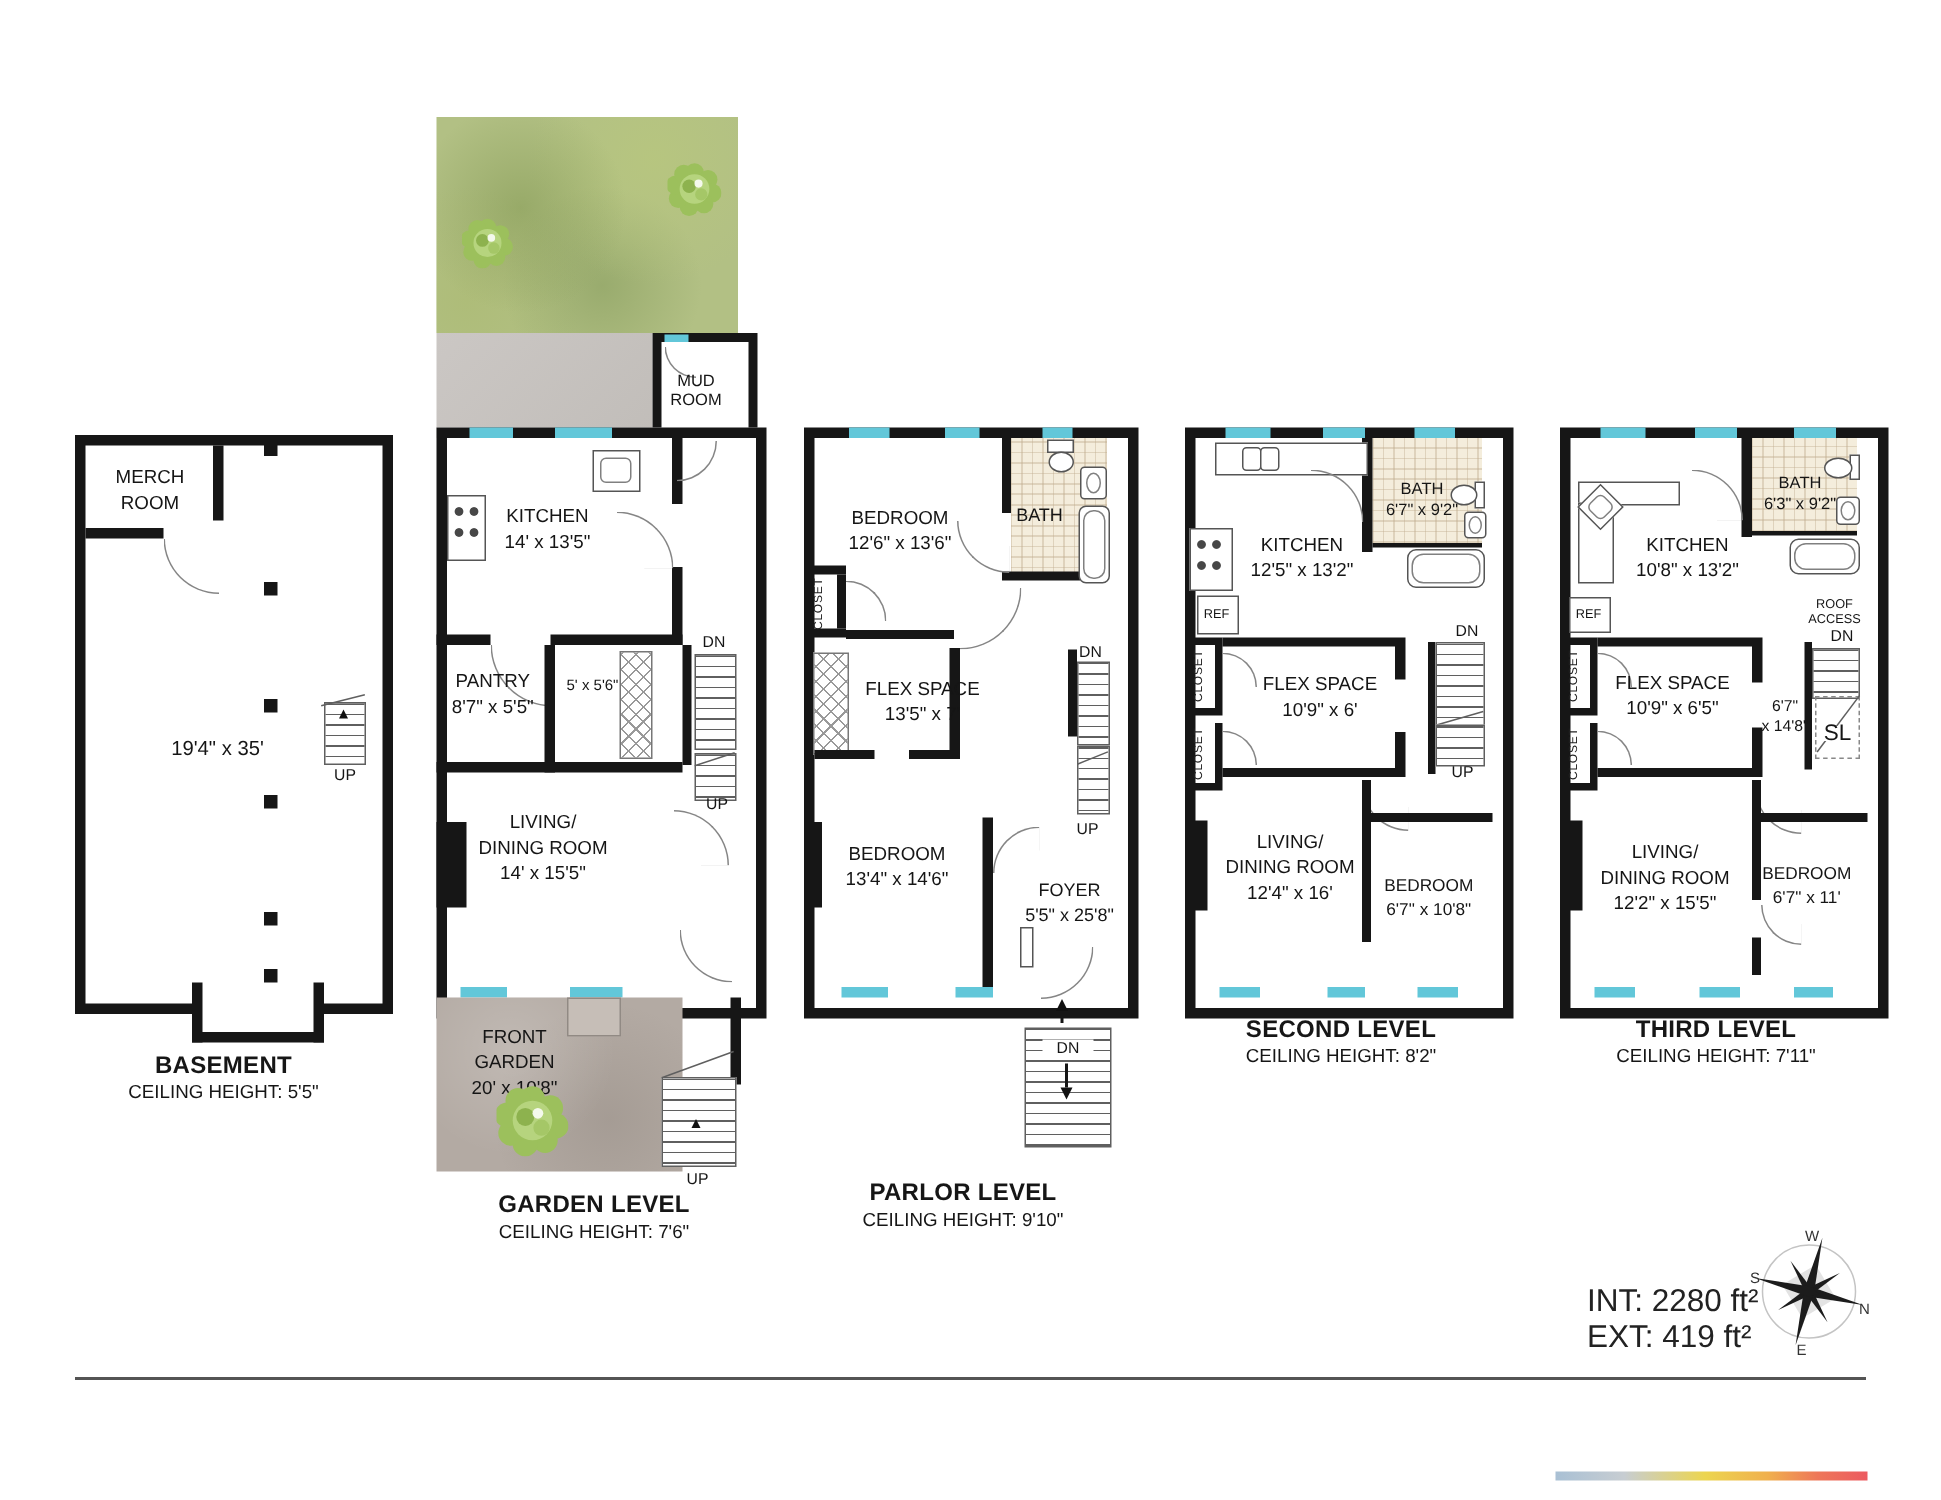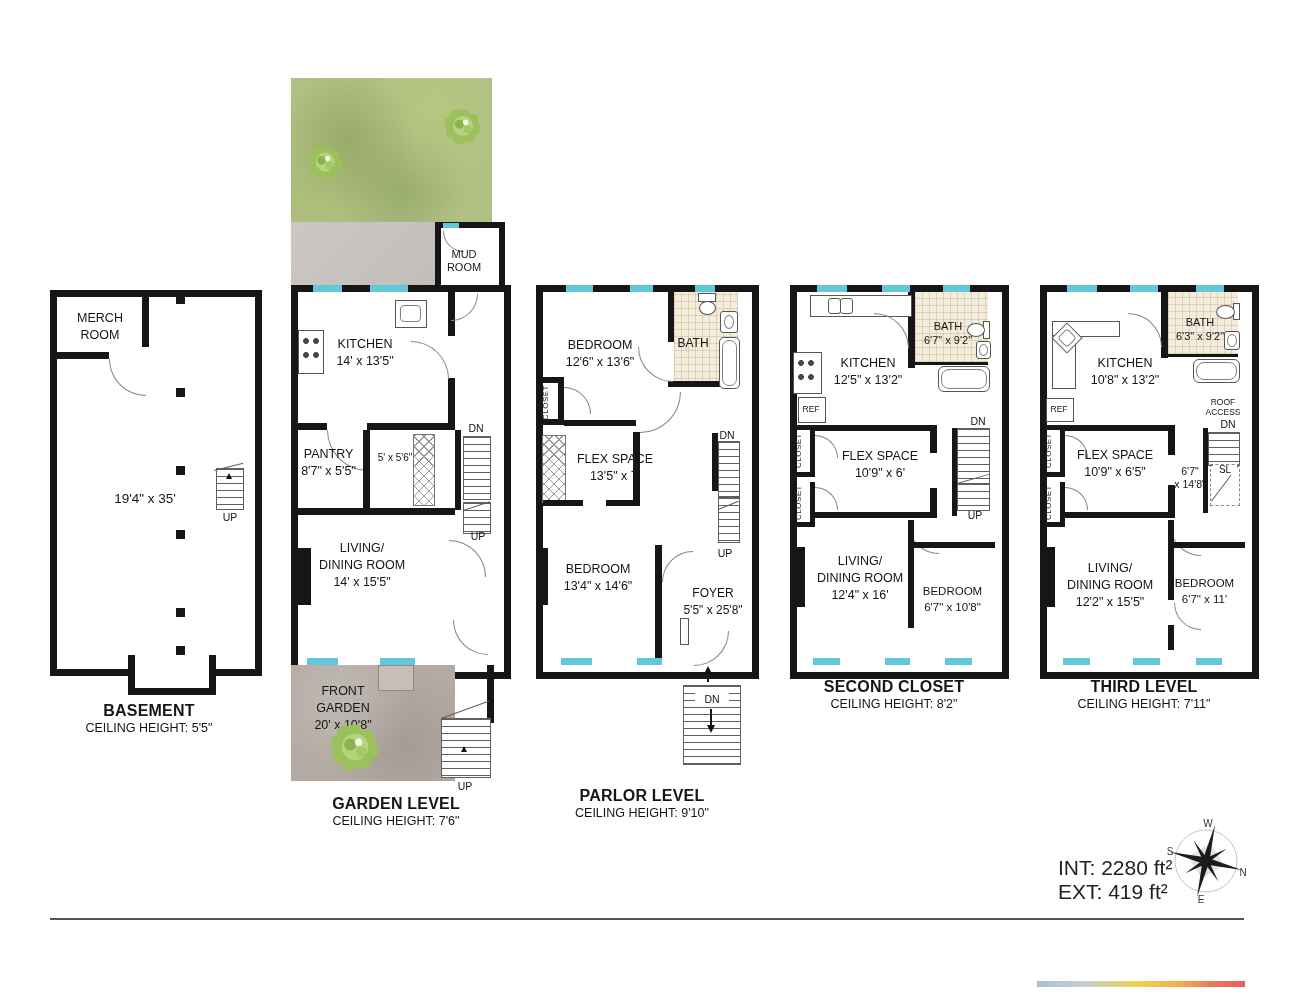--- a/index.html
+++ b/index.html
@@ -312,21 +312,21 @@
     <i class="arc bl" style="left:118px;top:238px;width:30px;height:30px"></i>
     <div class="lbl" style="left:0;top:268px;width:140px">LIVING/
 DINING ROOM
 12'4" x 16'</div>
     <i class="w" style="left:118px;top:235px;width:6px;height:108px"></i>
     <i class="w" style="left:124px;top:257px;width:81px;height:6px"></i>
     <div class="lbl" style="left:120px;top:298px;width:85px;font-size:11.5px;line-height:16px">BEDROOM
 6'7" x 10'8"</div>
     <i class="chimney" style="left:0;top:262px;width:15px;height:60px"></i>
   </div>
-  <div class="title" style="left:790px;top:678px;width:208px">SECOND CLOSET</div>
+  <div class="title" style="left:790px;top:678px;width:208px">SECOND LEVEL</div>
   <div class="ceil" style="left:790px;top:697px;width:208px">CEILING HEIGHT: 8'2"</div>
 
   <div class="plan" style="left:1040px;top:285px;width:208px;height:380px">
     <div class="outer" style="left:0;top:0;width:205px;height:380px"></div>
     <i class="win" style="left:27px;top:0;width:30px"></i>
     <i class="win" style="left:90px;top:0;width:28px"></i>
     <i class="win" style="left:156px;top:0;width:28px"></i>
     <i class="win" style="left:23px;top:373px;width:27px"></i>
     <i class="win" style="left:93px;top:373px;width:27px"></i>
     <i class="win" style="left:156px;top:373px;width:26px"></i>
@@ -368,21 +368,21 @@
     <i class="w" style="left:25px;top:227px;width:103px;height:6px"></i>
     <i class="w" style="left:128px;top:140px;width:7px;height:30px"></i>
     <i class="w" style="left:128px;top:200px;width:7px;height:33px"></i>
     <div class="lbl" style="left:10px;top:162px;width:130px">FLEX SPACE
 10'9" x 6'5"</div>
     <i class="w" style="left:163px;top:143px;width:5px;height:85px"></i>
     <div class="lbl updn" style="left:171px;top:133px;width:34px">DN</div>
     <div class="stairs" style="left:168px;top:147px;width:30px;height:32px"></div>
     <div style="position:absolute;left:170px;top:179px;width:28px;height:40px;border:1.2px dashed #888"></div>
     <div class="diag" style="left:171px;top:216px;width:47px;transform:rotate(-53deg)"></div>
-    <div class="lbl tiny" style="left:173px;top:180px;width:24px;font-size:10px;background:#fff">SL</div>
+    <div class="lbl tiny" style="left:173px;top:199px;width:24px;font-size:15px;background:#fff">SL</div>
     <div class="lbl sm" style="left:130px;top:180px;width:40px;font-size:10.5px;line-height:13px">6'7"
 x 14'8"</div>
     <i class="arc bl" style="left:130px;top:240px;width:30px;height:30px"></i>
     <div class="lbl" style="left:0;top:275px;width:140px">LIVING/
 DINING ROOM
 12'2" x 15'5"</div>
     <i class="w" style="left:128px;top:235px;width:6px;height:80px"></i>
     <i class="w" style="left:128px;top:340px;width:6px;height:25px"></i>
     <i class="arc bl" style="left:134px;top:318px;width:26px;height:26px"></i>
     <i class="w" style="left:134px;top:257px;width:71px;height:6px"></i>

